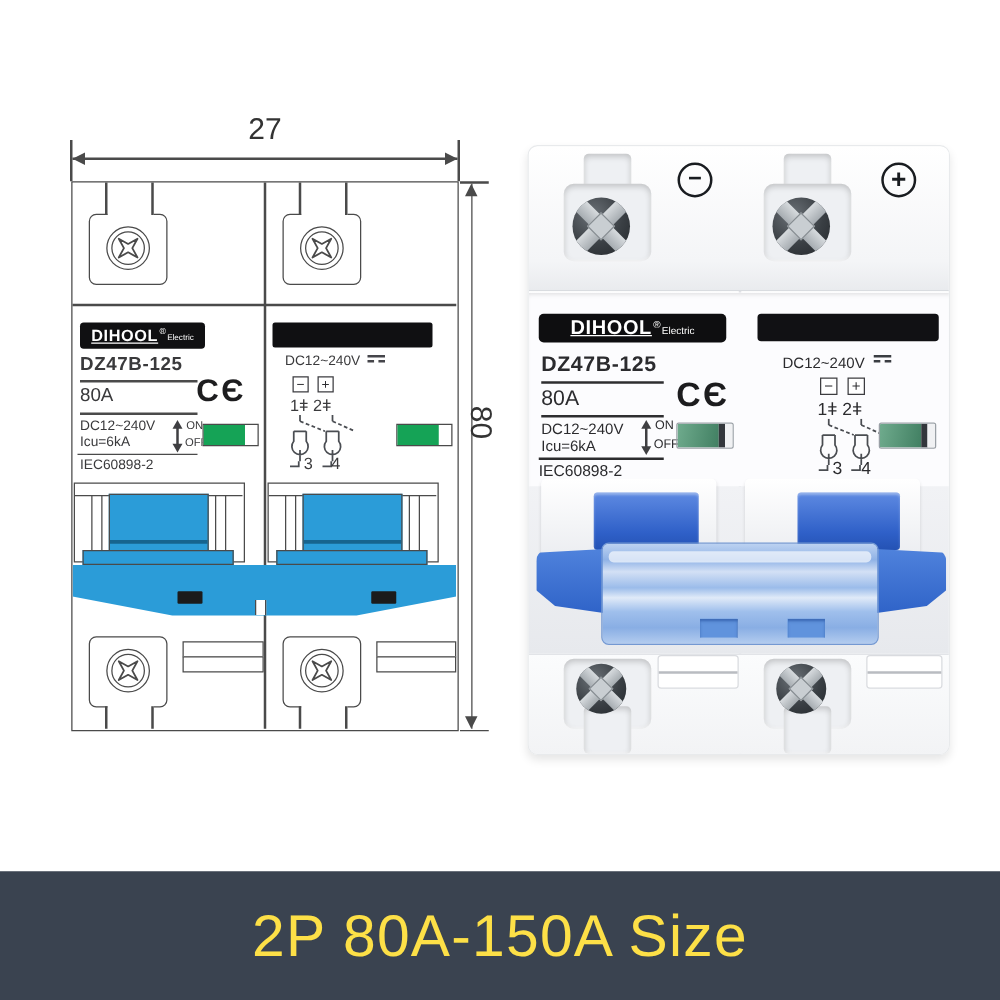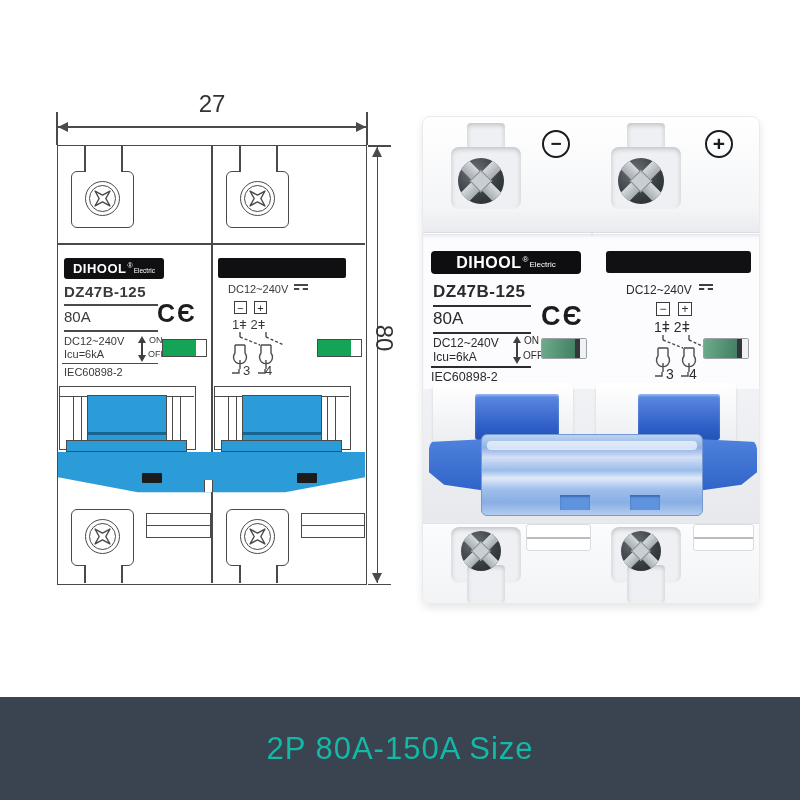--- a/index.html
+++ b/index.html
@@ -11,21 +11,21 @@
   .outl{position:absolute;border:1.5px solid #4a4a4a;background:#fff;box-sizing:border-box;}
   .txt{position:absolute;color:#3a3a3c;white-space:nowrap;line-height:1;}
   .blue{background:#2b9cd8;}
   .arrow{position:absolute;width:0;height:0;}
   .ar-l{border-top:5px solid transparent;border-bottom:5px solid transparent;border-right:10px solid #4a4a4a;}
   .ar-r{border-top:5px solid transparent;border-bottom:5px solid transparent;border-left:10px solid #4a4a4a;}
   .ar-u{border-left:5px solid transparent;border-right:5px solid transparent;border-bottom:10px solid #4a4a4a;}
   .ar-d{border-left:5px solid transparent;border-right:5px solid transparent;border-top:10px solid #4a4a4a;}
   .scr-o{position:absolute;border:1.5px solid #4a4a4a;border-radius:50%;background:#fff;box-sizing:border-box;}
   .badge{position:absolute;background:#101012;border-radius:3px;color:#fff;display:flex;align-items:center;justify-content:center;}
-  .badge .b1{font-weight:bold;letter-spacing:.5px;}
+  .badge .b1{font-weight:bold;letter-spacing:.5px;text-decoration:underline;}
   .badge sup{font-size:7px;margin:-6px 1px 0 1px;}
   .badge .b2{font-size:6.5px;margin-top:4px;}
   .dcsym{position:absolute;width:14px;}
   .dcsym .s1{border-top:2px solid #45454a;}
   .dcsym .s2{border-top:2px dashed #45454a;margin-top:2px;}
   .sqbox{position:absolute;width:13px;height:13px;border:1.5px solid #3c3c40;box-sizing:border-box;
          display:flex;align-items:center;justify-content:center;font-size:11px;color:#2e2e32;background:#fff;}
   .updn{position:absolute;}
   .updn .vl{position:absolute;left:3px;top:3px;width:1.5px;height:16px;background:#3f3f42;}
   .updn .au{position:absolute;left:0;top:-2px;width:0;height:0;border-left:4px solid transparent;border-right:4px solid transparent;border-bottom:7px solid #3f3f42;}
@@ -304,15 +304,15 @@
       <div class="abs" style="left:103px;top:407px;width:65px;height:27px;background:#ffffff;border:1px solid #d9dbdf;border-radius:3px;box-sizing:border-box;">
         <div class="abs" style="left:0;right:0;top:12px;height:2px;background:#b9bcc1;"></div>
       </div>
       <div class="abs" style="left:270px;top:407px;width:61px;height:27px;background:#ffffff;border:1px solid #d9dbdf;border-radius:3px;box-sizing:border-box;">
         <div class="abs" style="left:0;right:0;top:12px;height:2px;background:#b9bcc1;"></div>
       </div>
     </div>
   </section>
 
   <footer class="caption" style="left:0;top:697px;width:800px;height:103px;background:#3a4350;">
-    <span style="color:#14b8a6;font-size:31px;letter-spacing:1px;font-family:'Liberation Sans',sans-serif;">2P 80A-150A Size</span>
+    <span style="color:#fde047;font-size:47px;letter-spacing:1px;font-family:'Liberation Sans',sans-serif;">2P 80A-150A Size</span>
   </footer>
 </div>
 
 </body></html>

